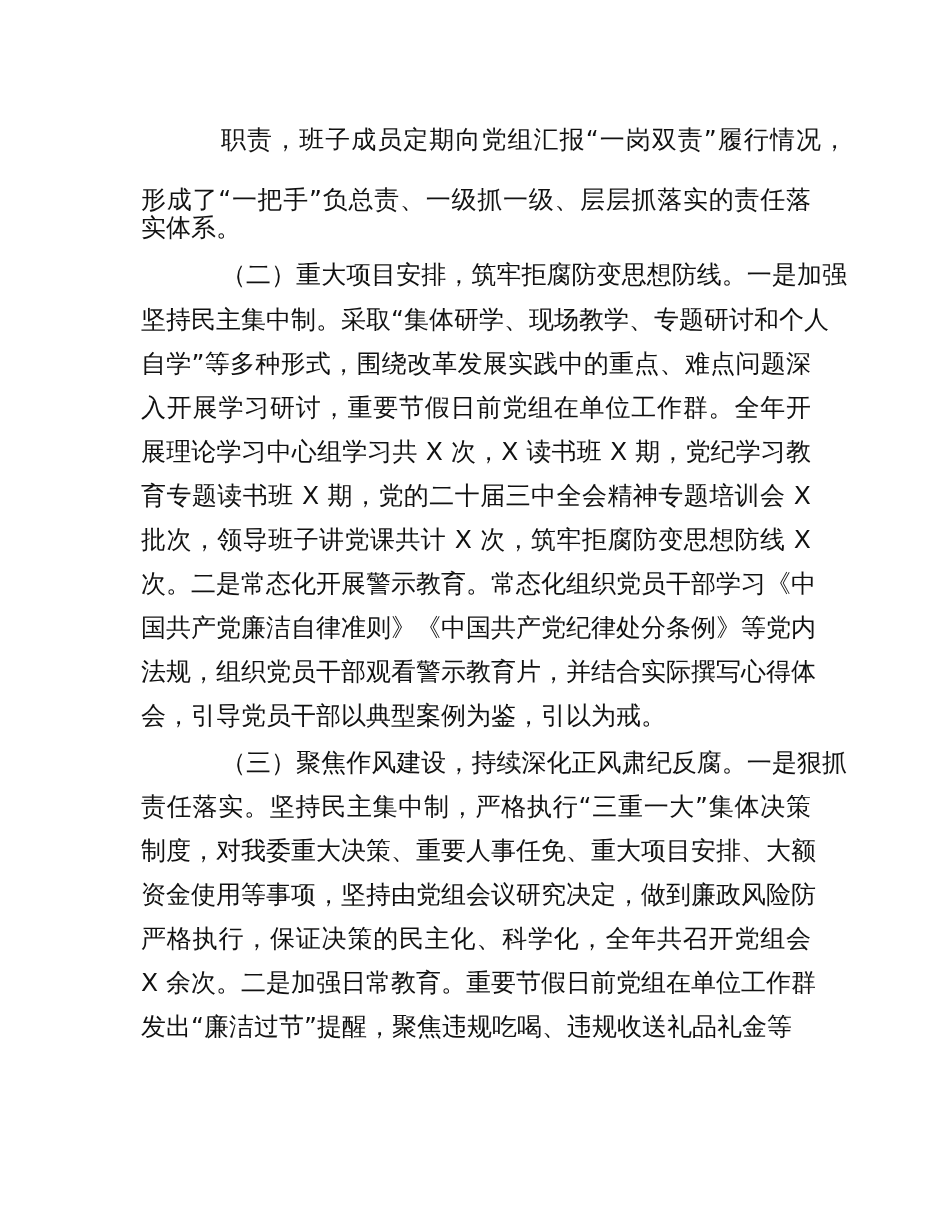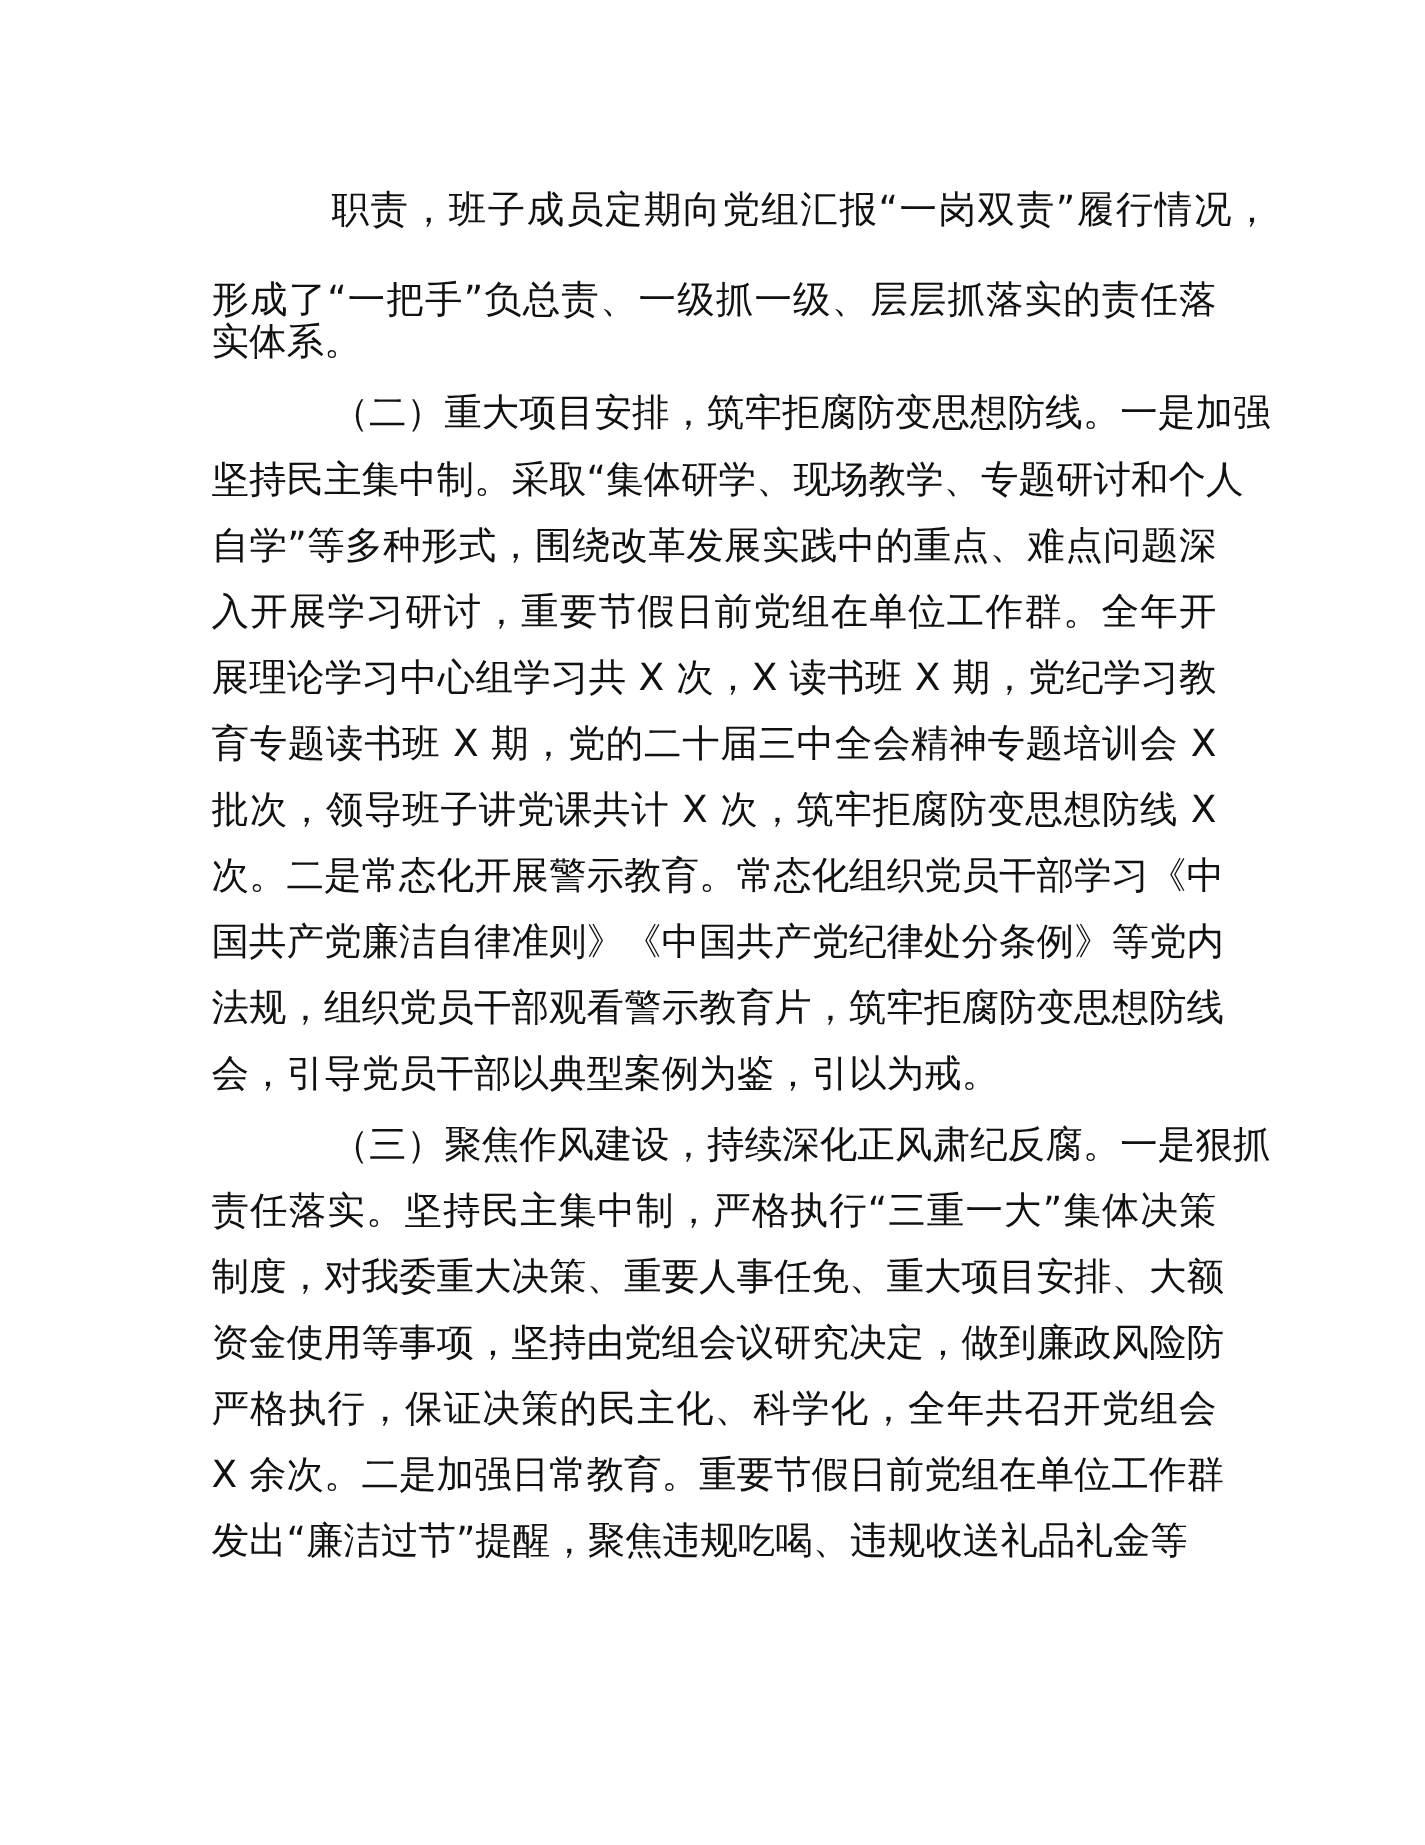--- a/index.html
+++ b/index.html
@@ -34,21 +34,21 @@
   <div>
     <div class="line indent justify" style="top:257px">（二）重大项目安排，筑牢拒腐防变思想防线。一是加强</div>
     <div class="line justify" style="top:302px">坚持民主集中制。采取“集体研学、现场教学、专题研讨和个人</div>
     <div class="line justify" style="top:346px">自学”等多种形式，围绕改革发展实践中的重点、难点问题深</div>
     <div class="line justify" style="top:390px">入开展学习研讨，重要节假日前党组在单位工作群。全年开</div>
     <div class="line justify" style="top:434px">展理论学习中心组学习共 X 次，X 读书班 X 期，党纪学习教</div>
     <div class="line justify" style="top:478px">育专题读书班 X 期，党的二十届三中全会精神专题培训会 X</div>
     <div class="line justify" style="top:522px">批次，领导班子讲党课共计 X 次，筑牢拒腐防变思想防线 X</div>
     <div class="line justify" style="top:566px">次。二是常态化开展警示教育。常态化组织党员干部学习《中</div>
     <div class="line justify" style="top:610px">国共产党廉洁自律准则》《中国共产党纪律处分条例》等党内</div>
-    <div class="line justify" style="top:654px">法规，组织党员干部观看警示教育片，筑牢拒腐防变思想防线</div>
+    <div class="line justify" style="top:654px">法规，组织党员干部观看警示教育片，并结合实际撰写心得体</div>
     <div class="line" style="top:698px">会，引导党员干部以典型案例为鉴，引以为戒。</div>
   </div>
 
   <div>
     <div class="line indent justify" style="top:745px">（三）聚焦作风建设，持续深化正风肃纪反腐。一是狠抓</div>
     <div class="line justify" style="top:789px">责任落实。坚持民主集中制，严格执行“三重一大”集体决策</div>
     <div class="line justify" style="top:833px">制度，对我委重大决策、重要人事任免、重大项目安排、大额</div>
     <div class="line justify" style="top:877px">资金使用等事项，坚持由党组会议研究决定，做到廉政风险防</div>
     <div class="line justify" style="top:921px">严格执行，保证决策的民主化、科学化，全年共召开党组会</div>
     <div class="line justify" style="top:965px">X 余次。二是加强日常教育。重要节假日前党组在单位工作群</div>

